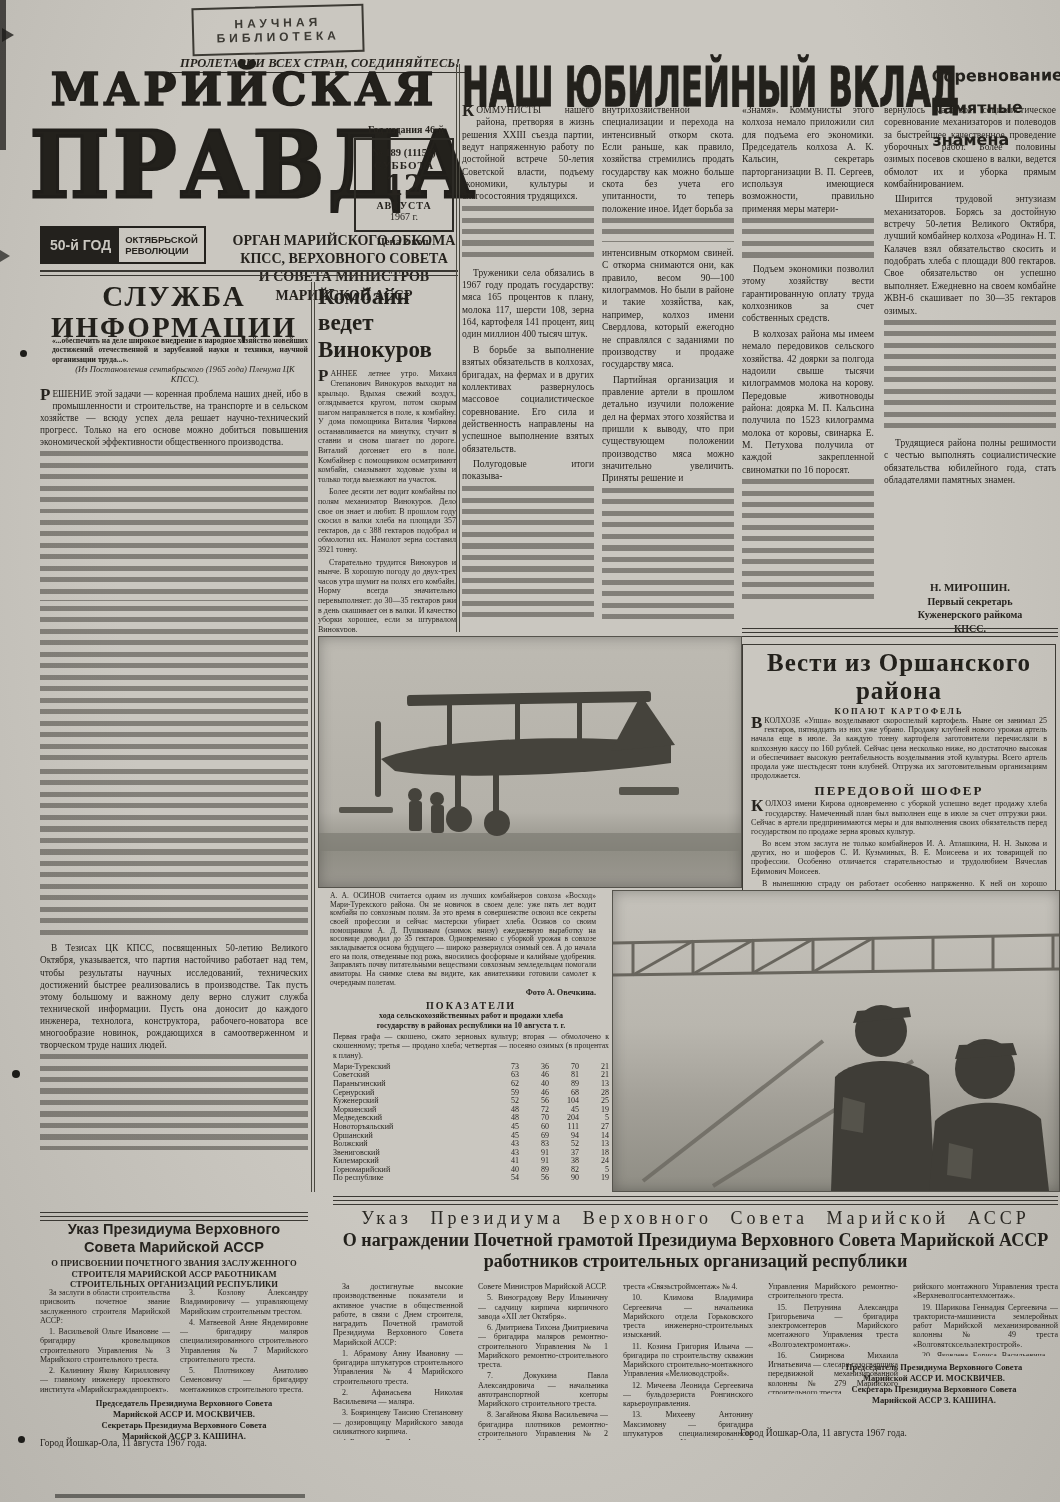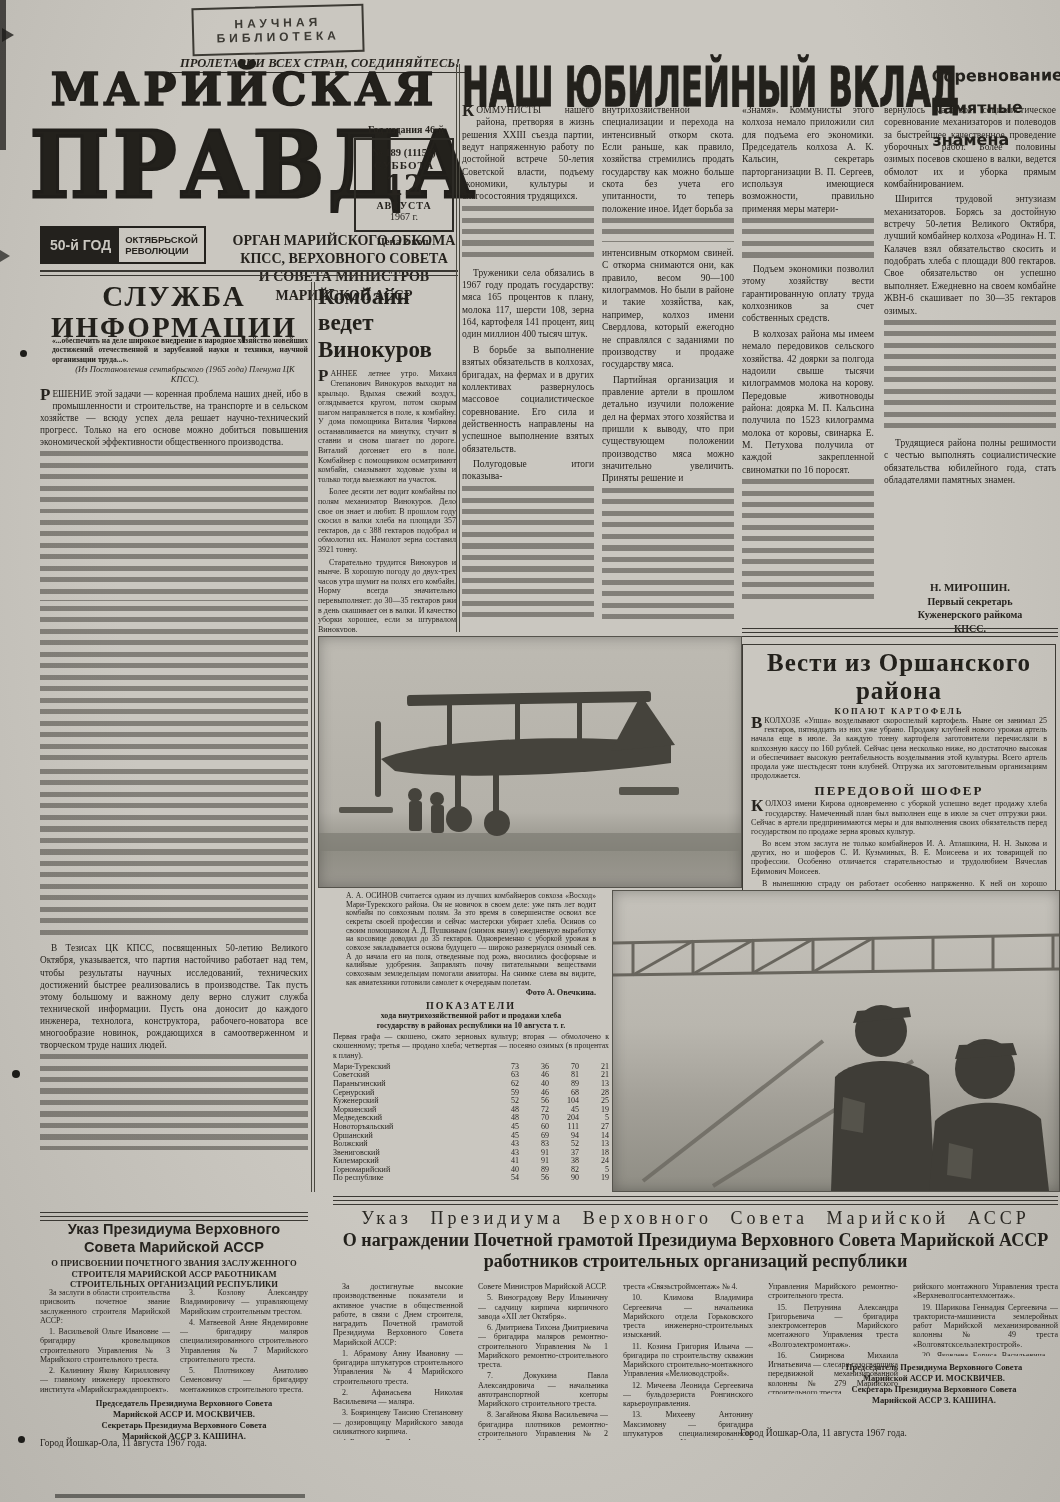--- a/index.html
+++ b/index.html
@@ -6,21 +6,21 @@
   #page{position:relative;width:1060px;height:1502px;margin:0 auto;overflow:hidden;
         background:radial-gradient(ellipse at 50% 35%, #cac7c0 55%, #b8b5ae 100%);
         font-family:"Liberation Serif",serif;color:#26231e;}
   .abs{position:absolute;}
   .ruleH{border-top:2px solid #3a3833;border-bottom:1px solid #3a3833;height:3px;}
   .ruleH3{height:7px;border-top:1px solid #3a3833;border-bottom:1px solid #3a3833;
           background:linear-gradient(#3a3833,#3a3833) center/100% 1px no-repeat;}
   .ruleV{border-left:1px solid #4a4840;border-right:1px solid #4a4840;width:2px;}
   .bodytext{font-size:9.5px;line-height:1.3;text-align:justify;overflow:hidden;}
   .bodytext p{margin:0 0 3px;text-indent:11px;}
-  .small8{font-size:8px;line-height:1.16;margin-left:16px;}
+  .small8{font-size:8px;line-height:1.16;}
   .greek{background:repeating-linear-gradient(180deg, rgba(60,57,51,.5) 0 5px, rgba(0,0,0,0) 5px 11.5px);margin:3px 0 5px;}
   .dc{text-indent:0 !important;}
   .dc::first-letter{float:left;font-size:17px;line-height:12px;font-weight:bold;padding:1px 2px 0 0;}
   .serifhead{font-family:"Liberation Serif",serif;font-weight:bold;color:#23211c;}
   .sanshead{font-family:"DejaVu Sans","Liberation Sans",sans-serif;font-weight:bold;color:#23211c;}
   .photo{box-shadow:inset 0 0 14px rgba(0,0,0,.28);border:1px solid #55534c;}
   .trow{display:flex;font-size:8px;line-height:8.6px;}
   .tname{flex:1;white-space:nowrap;overflow:hidden;}
   .tnum{width:30px;text-align:right;}
   .ukazcol{font-size:8px;line-height:1.16;text-align:justify;overflow:hidden;}
@@ -202,21 +202,21 @@
     <div class="bodytext" style="font-size:8px;line-height:1.15;">
       <p class="dc">КОЛХОЗ имени Кирова одновременно с уборкой успешно ведет продажу хлеба государству. Намеченный план был выполнен еще в июле за счет отгрузки ржи. Сейчас в артели предпринимаются меры и для выполнения своих обязательств перед государством по продаже зерна яровых культур.</p>
       <p>Во всем этом заслуга не только комбайнеров И. А. Атлашкина, Н. Н. Зыкова и других, но и шоферов С. И. Кузьминых, В. Е. Моисеева и их товарищей по профессии. Особенно отличается старательностью и трудолюбием Вячеслав Ефимович Моисеев.</p>
       <p>В нынешнюю страду он работает особенно напряженно. К ней он хорошо подготовил свою автомашину, чтобы не только не останавливалась в пути из-за неисправностей, но и не было утечек зерна из кузова. Днем Моисеев отвозит зерно от комбайна на ток, а вечером — в рейс с хлебом в закрома государства.</p>
 
     </div>
   </div>
 
   <div class="abs" style="left:333px;top:1000px;width:276px;height:192px;overflow:hidden;">
     <div style="text-align:center;font-weight:bold;font-size:10px;letter-spacing:2px;">ПОКАЗАТЕЛИ</div>
-    <div style="text-align:center;font-weight:bold;font-size:8px;line-height:1.2;">хода внутрихозяйственной работ и продажи хлеба</div>
+    <div style="text-align:center;font-weight:bold;font-size:8px;line-height:1.2;">хода сельскохозяйственных работ и продажи хлеба</div>
     <div style="text-align:center;font-weight:bold;font-size:8px;line-height:1.2;">государству в районах республики на 10 августа т. г.</div>
     <div style="font-size:7.8px;line-height:1.18;text-align:justify;margin:2px 0 3px;">Первая графа — скошено, сжато зерновых культур; вторая — обмолочено к скошенному; третья — продано хлеба; четвертая — посеяно озимых (в процентах к плану).</div>
     <div class="trow">
         <span class="tname">Мари-Турекский</span>
         <span class="tnum">73</span>
         <span class="tnum">36</span>
         <span class="tnum">70</span>
         <span class="tnum">21</span>
       </div>
     <div class="trow">

